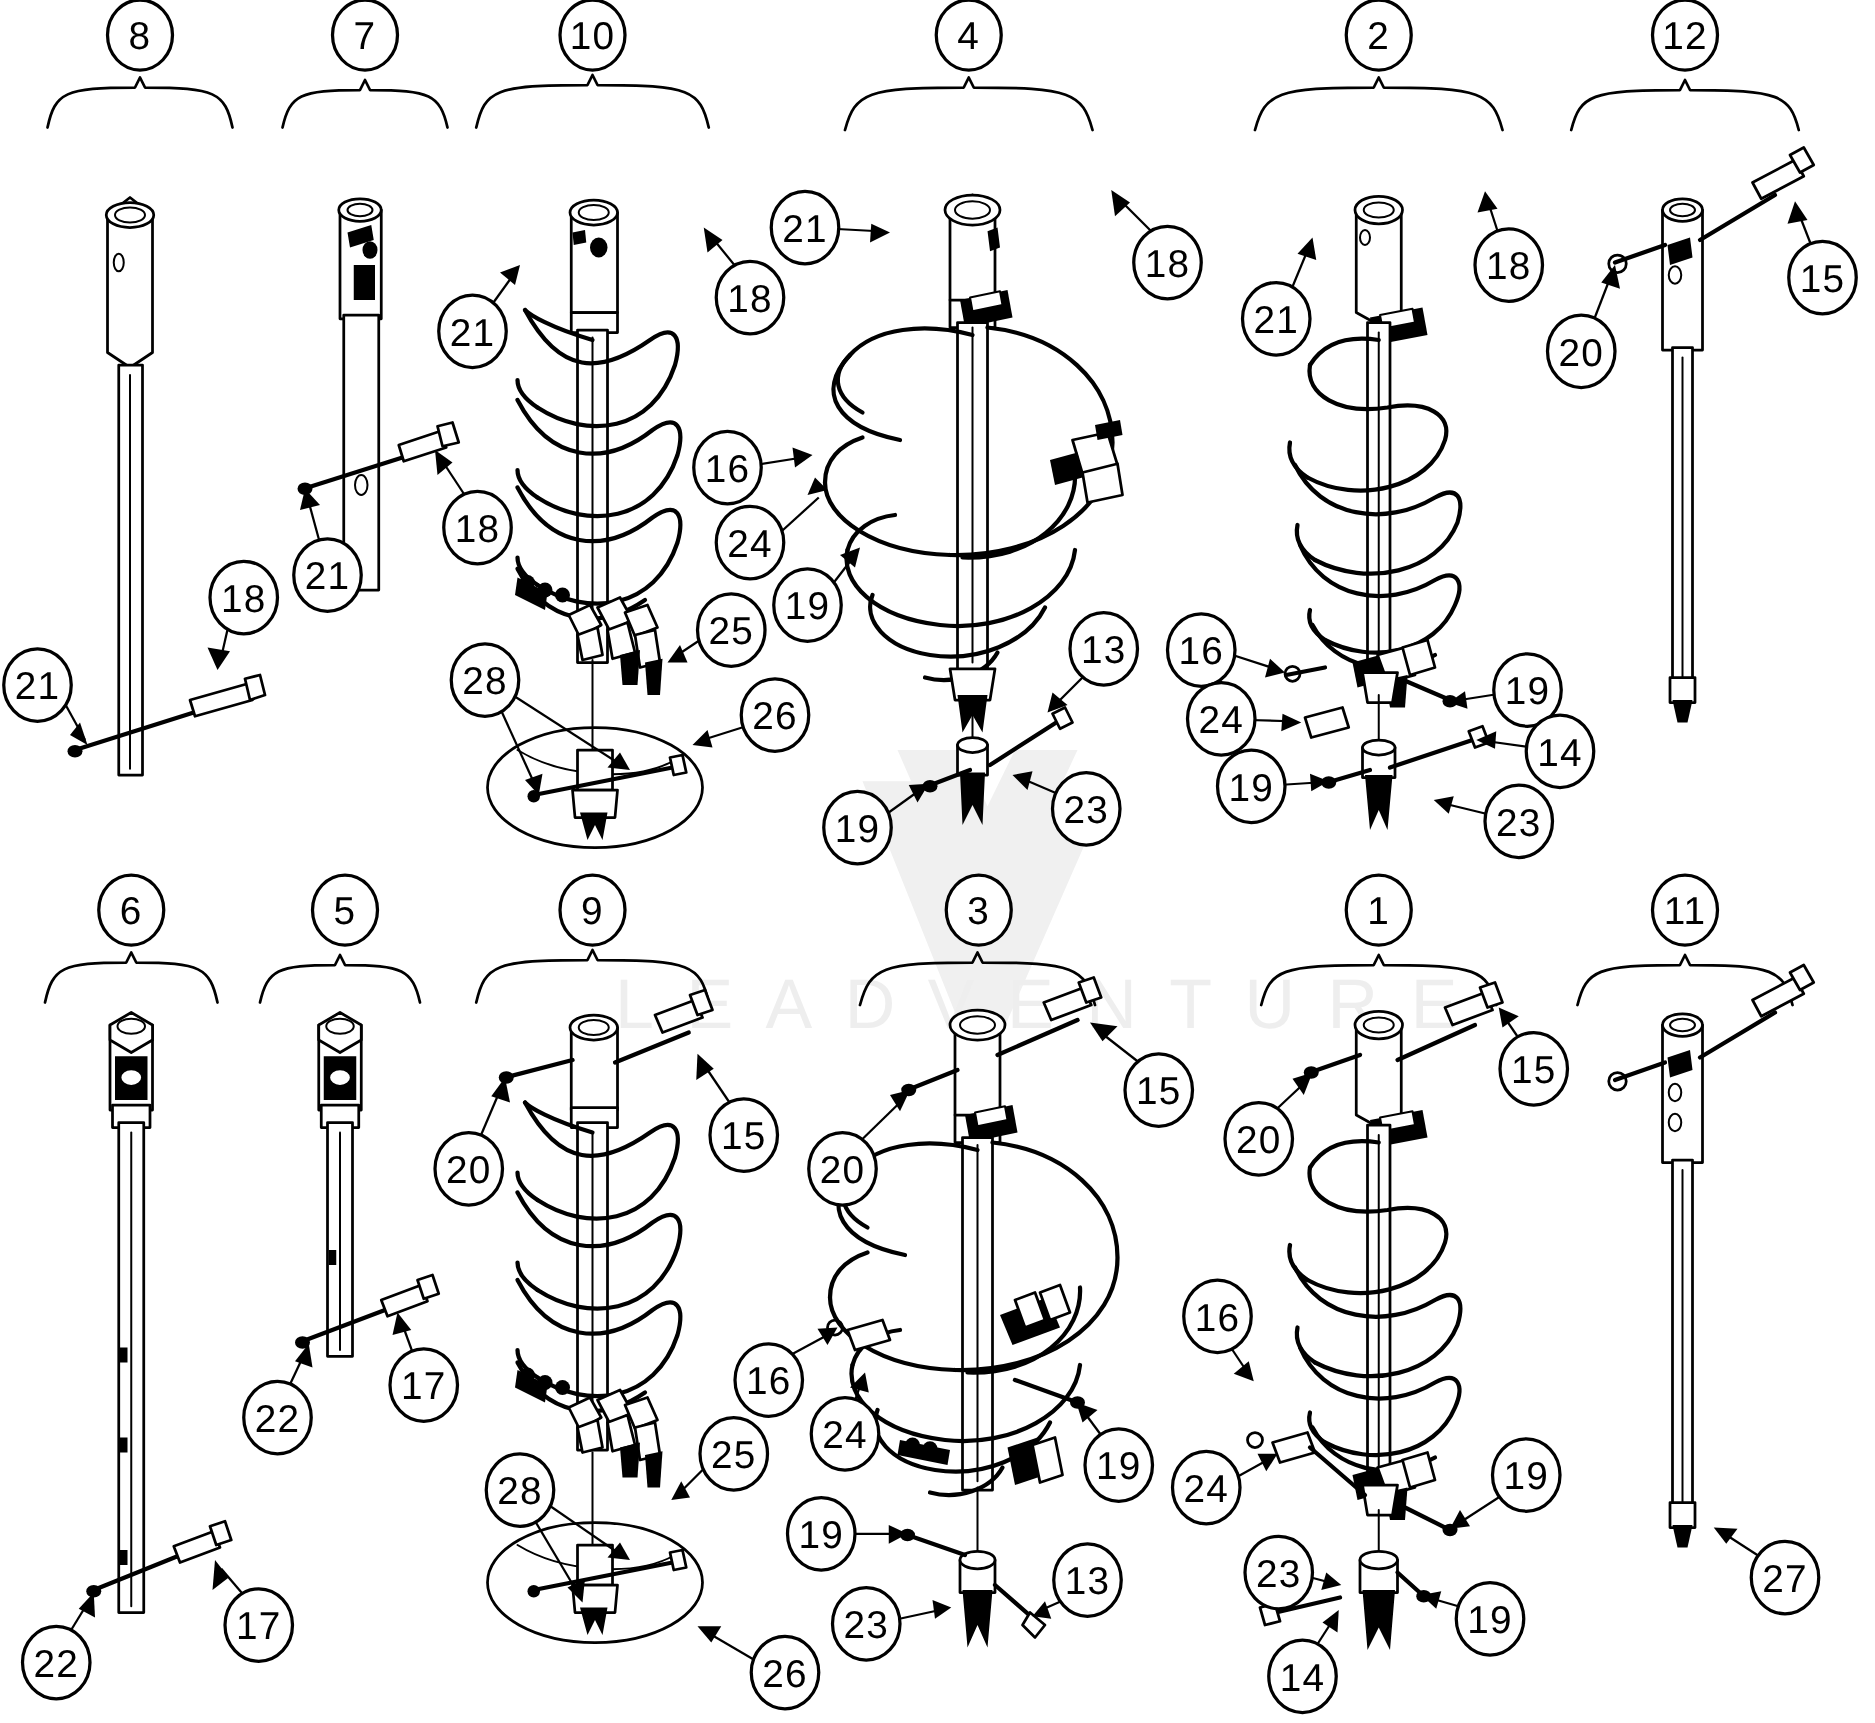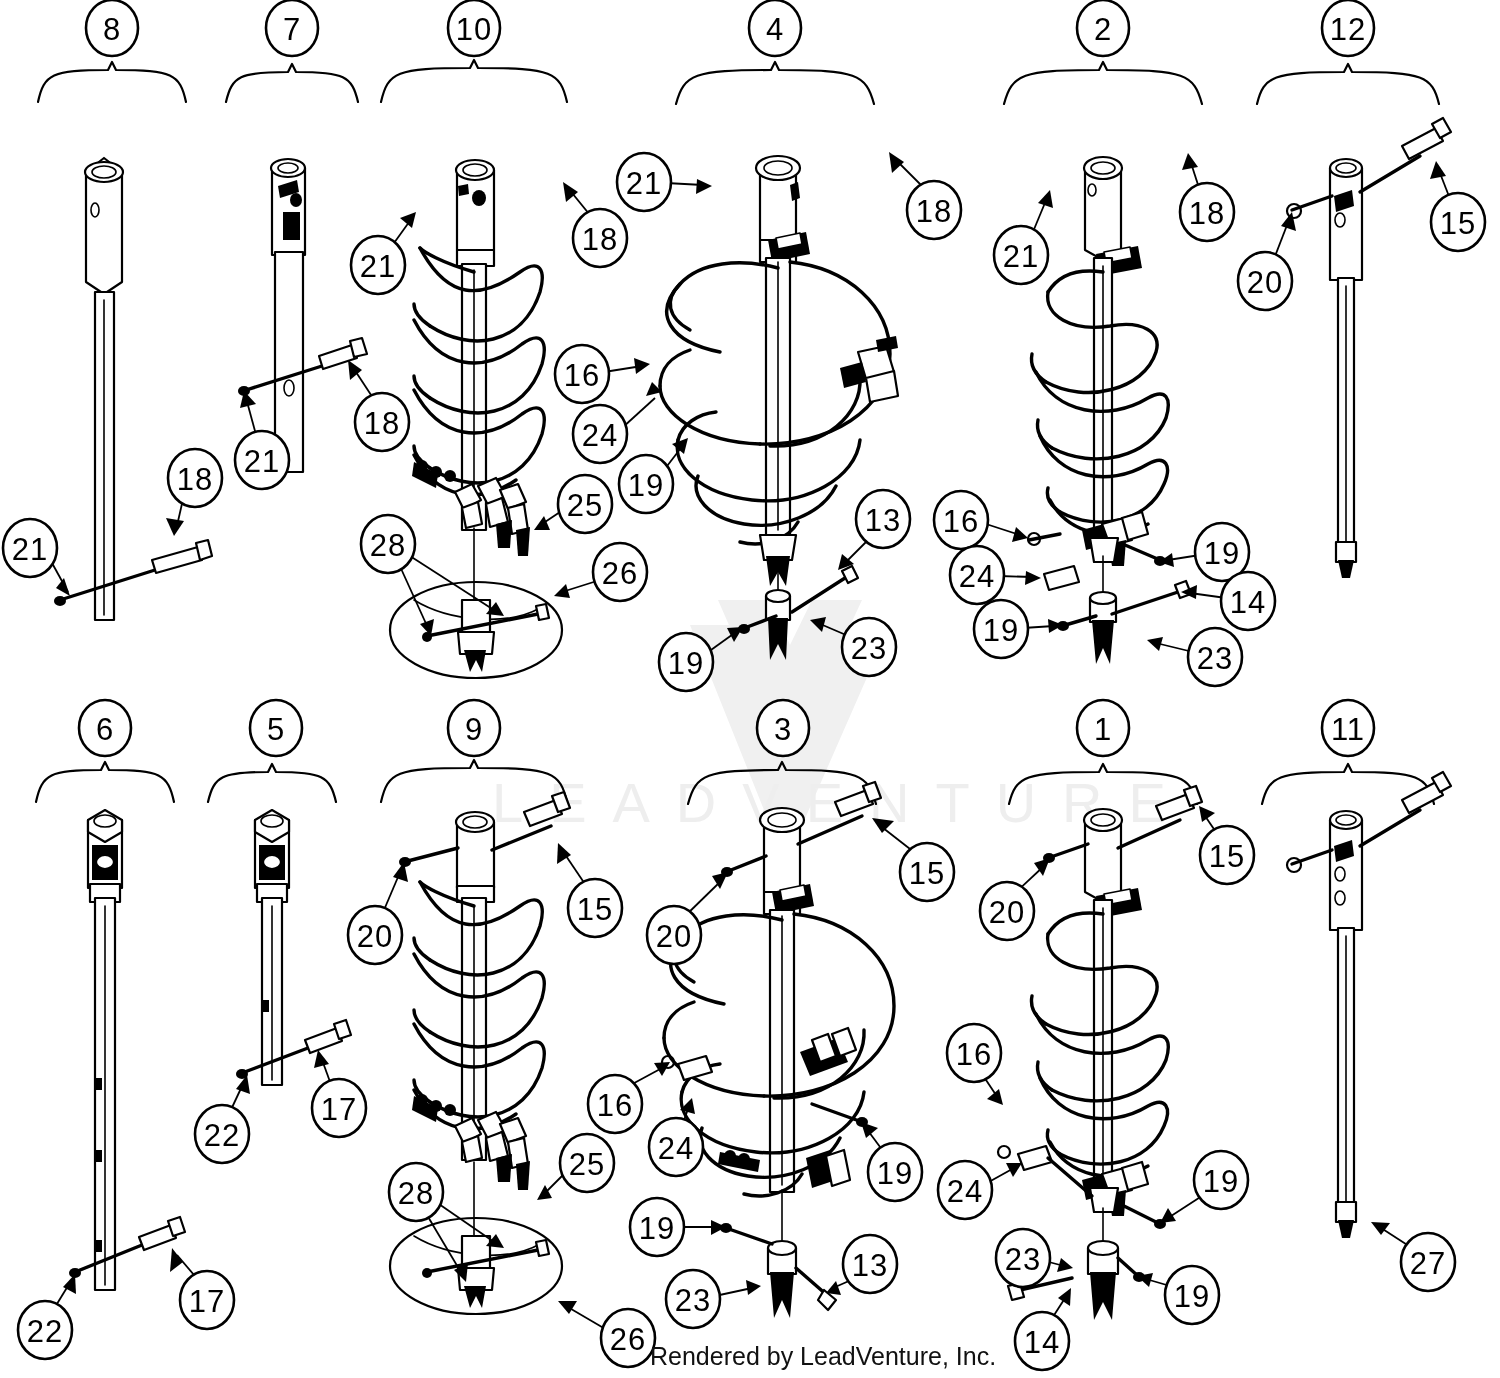--- a/index.html
+++ b/index.html
@@ -941,14 +941,13 @@
           <ellipse cx="1103" cy="728" rx="26" ry="28" class="bal"></ellipse>
           <text x="1103" y="729" class="baltxt">1</text>
         </g>
         <g>
           <ellipse cx="1348" cy="728" rx="26" ry="28" class="bal"></ellipse>
           <text x="1348" y="729" class="baltxt">11</text>
         </g>
       </g>
   </svg>
 
-  <div class="foot" id="footer">Rendered by LeadVenture, Inc.</div>
 </div>
 
 </body></html>

